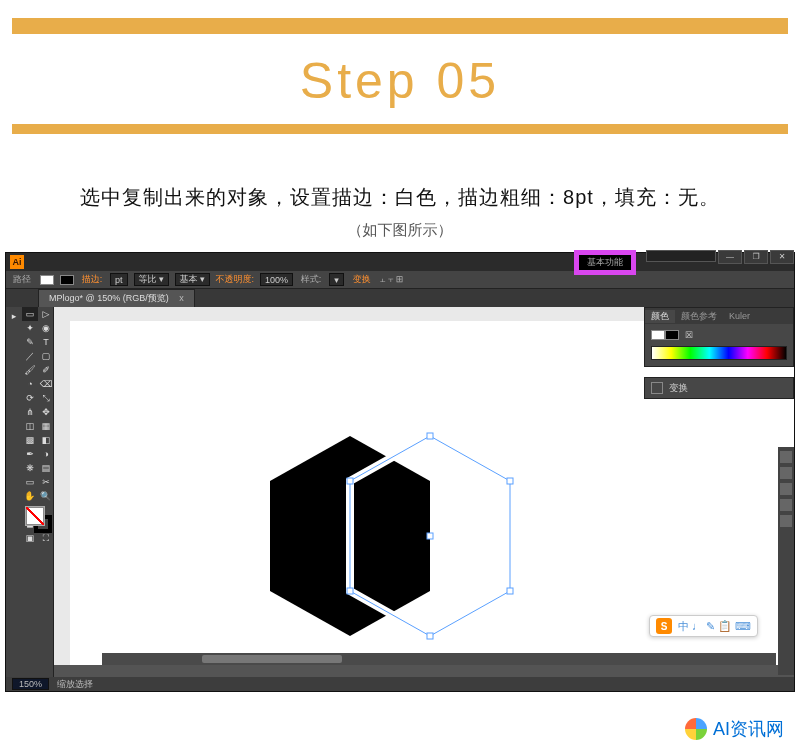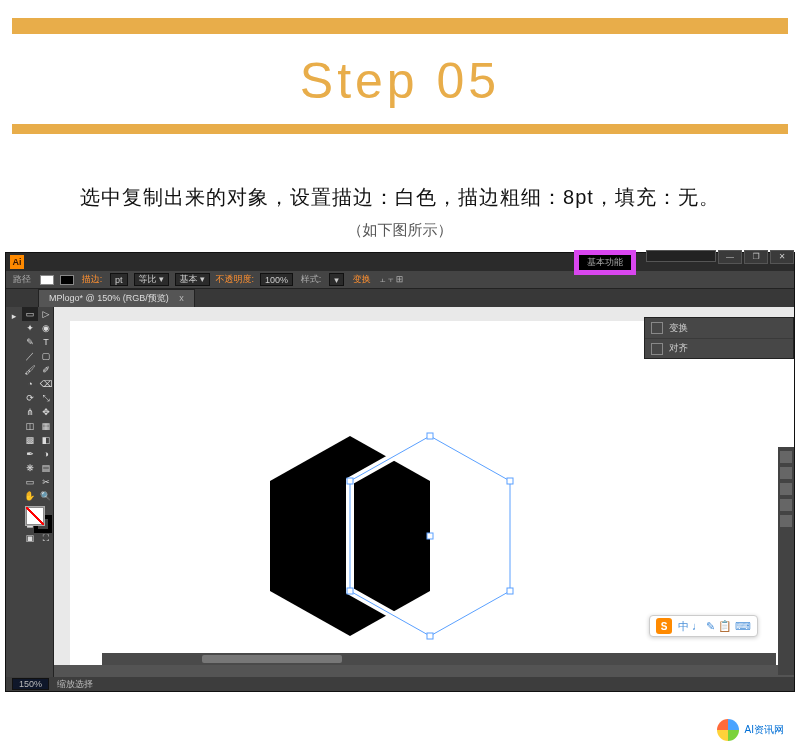--- a/index.html
+++ b/index.html
@@ -69,21 +69,21 @@
 .ai-status { position:absolute; left:0; right:0; bottom:0; height:14px; background:#3d3d3d; display:flex; align-items:center; font-size:9px; gap:8px; padding:0 6px; color:#bbb;}
 .ai-status .zoom { background:#0f172a; padding:0 6px; border:1px solid #111; }
 .scroll-h { position:absolute; left:48px; right:18px; bottom:14px; height:12px; background:#4a4a4a; }
 .scroll-h::before { content:""; position:absolute; left:100px; width:140px; top:2px; bottom:2px; background:#777; border-radius:2px;}
 
 
 .ime-bar { position:absolute; right: 36px; bottom: 42px; height: 22px; background:#fff; border:1px solid #ccc; border-radius:4px; display:flex; align-items:center; gap:6px; padding:0 6px; font-size:11px; color:#4a90d9; box-shadow: 0 1px 4px rgba(0,0,0,0.2);}
 .ime-bar .slogo { width:16px; height:16px; background:#ff8a00; border-radius:3px; color:#fff; display:flex;align-items:center;justify-content:center; font-size:10px; font-weight:bold;}
 
 
-.footer-wm { position:absolute; bottom:6px; display:flex; align-items:center; gap:6px; font-size:10px; color:#006fd6;}
+.footer-wm { position:absolute; bottom:6px; display:flex; align-items:center; gap:6px; font-size:18px; color:#006fd6;}
 .footer-wm.right { right: 16px; }
 .wm-logo { width:22px; height:22px; border-radius:50%; background: conic-gradient(#4aa3ff 0 25%, #7bd23a 0 50%, #ffd23a 0 75%, #ff6a3a 0 100%); }
 </style>
 </head>
 <body>
 
 <div class="top-border"></div>
 <div class="step-title">Step 05</div>
 <div class="bottom-border"></div>
 
@@ -191,29 +191,40 @@
               <rect x="437" y="267" width="6" height="6"></rect>
               <rect x="357" y="312" width="6" height="6"></rect>
               <rect x="277" y="267" width="6" height="6"></rect>
               <rect x="357" y="212" width="6" height="6"></rect>
             </g>
           </svg>
         </div>
       </div>
 
       <div class="panel-stack">
+        <div class="color-panel">
+          <div class="tabrow">
+            <span class="ptab act">颜色</span>
+            <span class="ptab">颜色参考</span>
+            <span class="ptab">Kuler</span>
+          </div>
+          <div class="body">
+            <div class="swatches">
+              <div class="sw" style="background:#fff"></div>
+              <div class="sw" style="background:#000"></div>
+            </div>
+            <span>☒</span>
+          </div>
+          <div class="spectrum"></div>
+        </div>
         <div class="prop-panel">
           <div class="row">
               <span class="icon"></span>
               <span>变换</span>
             </div>
-          <div class="row">
-              <span class="icon"></span>
-              <span>对齐</span>
-            </div>
         </div>
       </div>
       <div class="panel-dock">
         <div class="pd"></div>
         <div class="pd"></div>
         <div class="pd"></div>
         <div class="pd"></div>
         <div class="pd"></div>
       </div>
 

